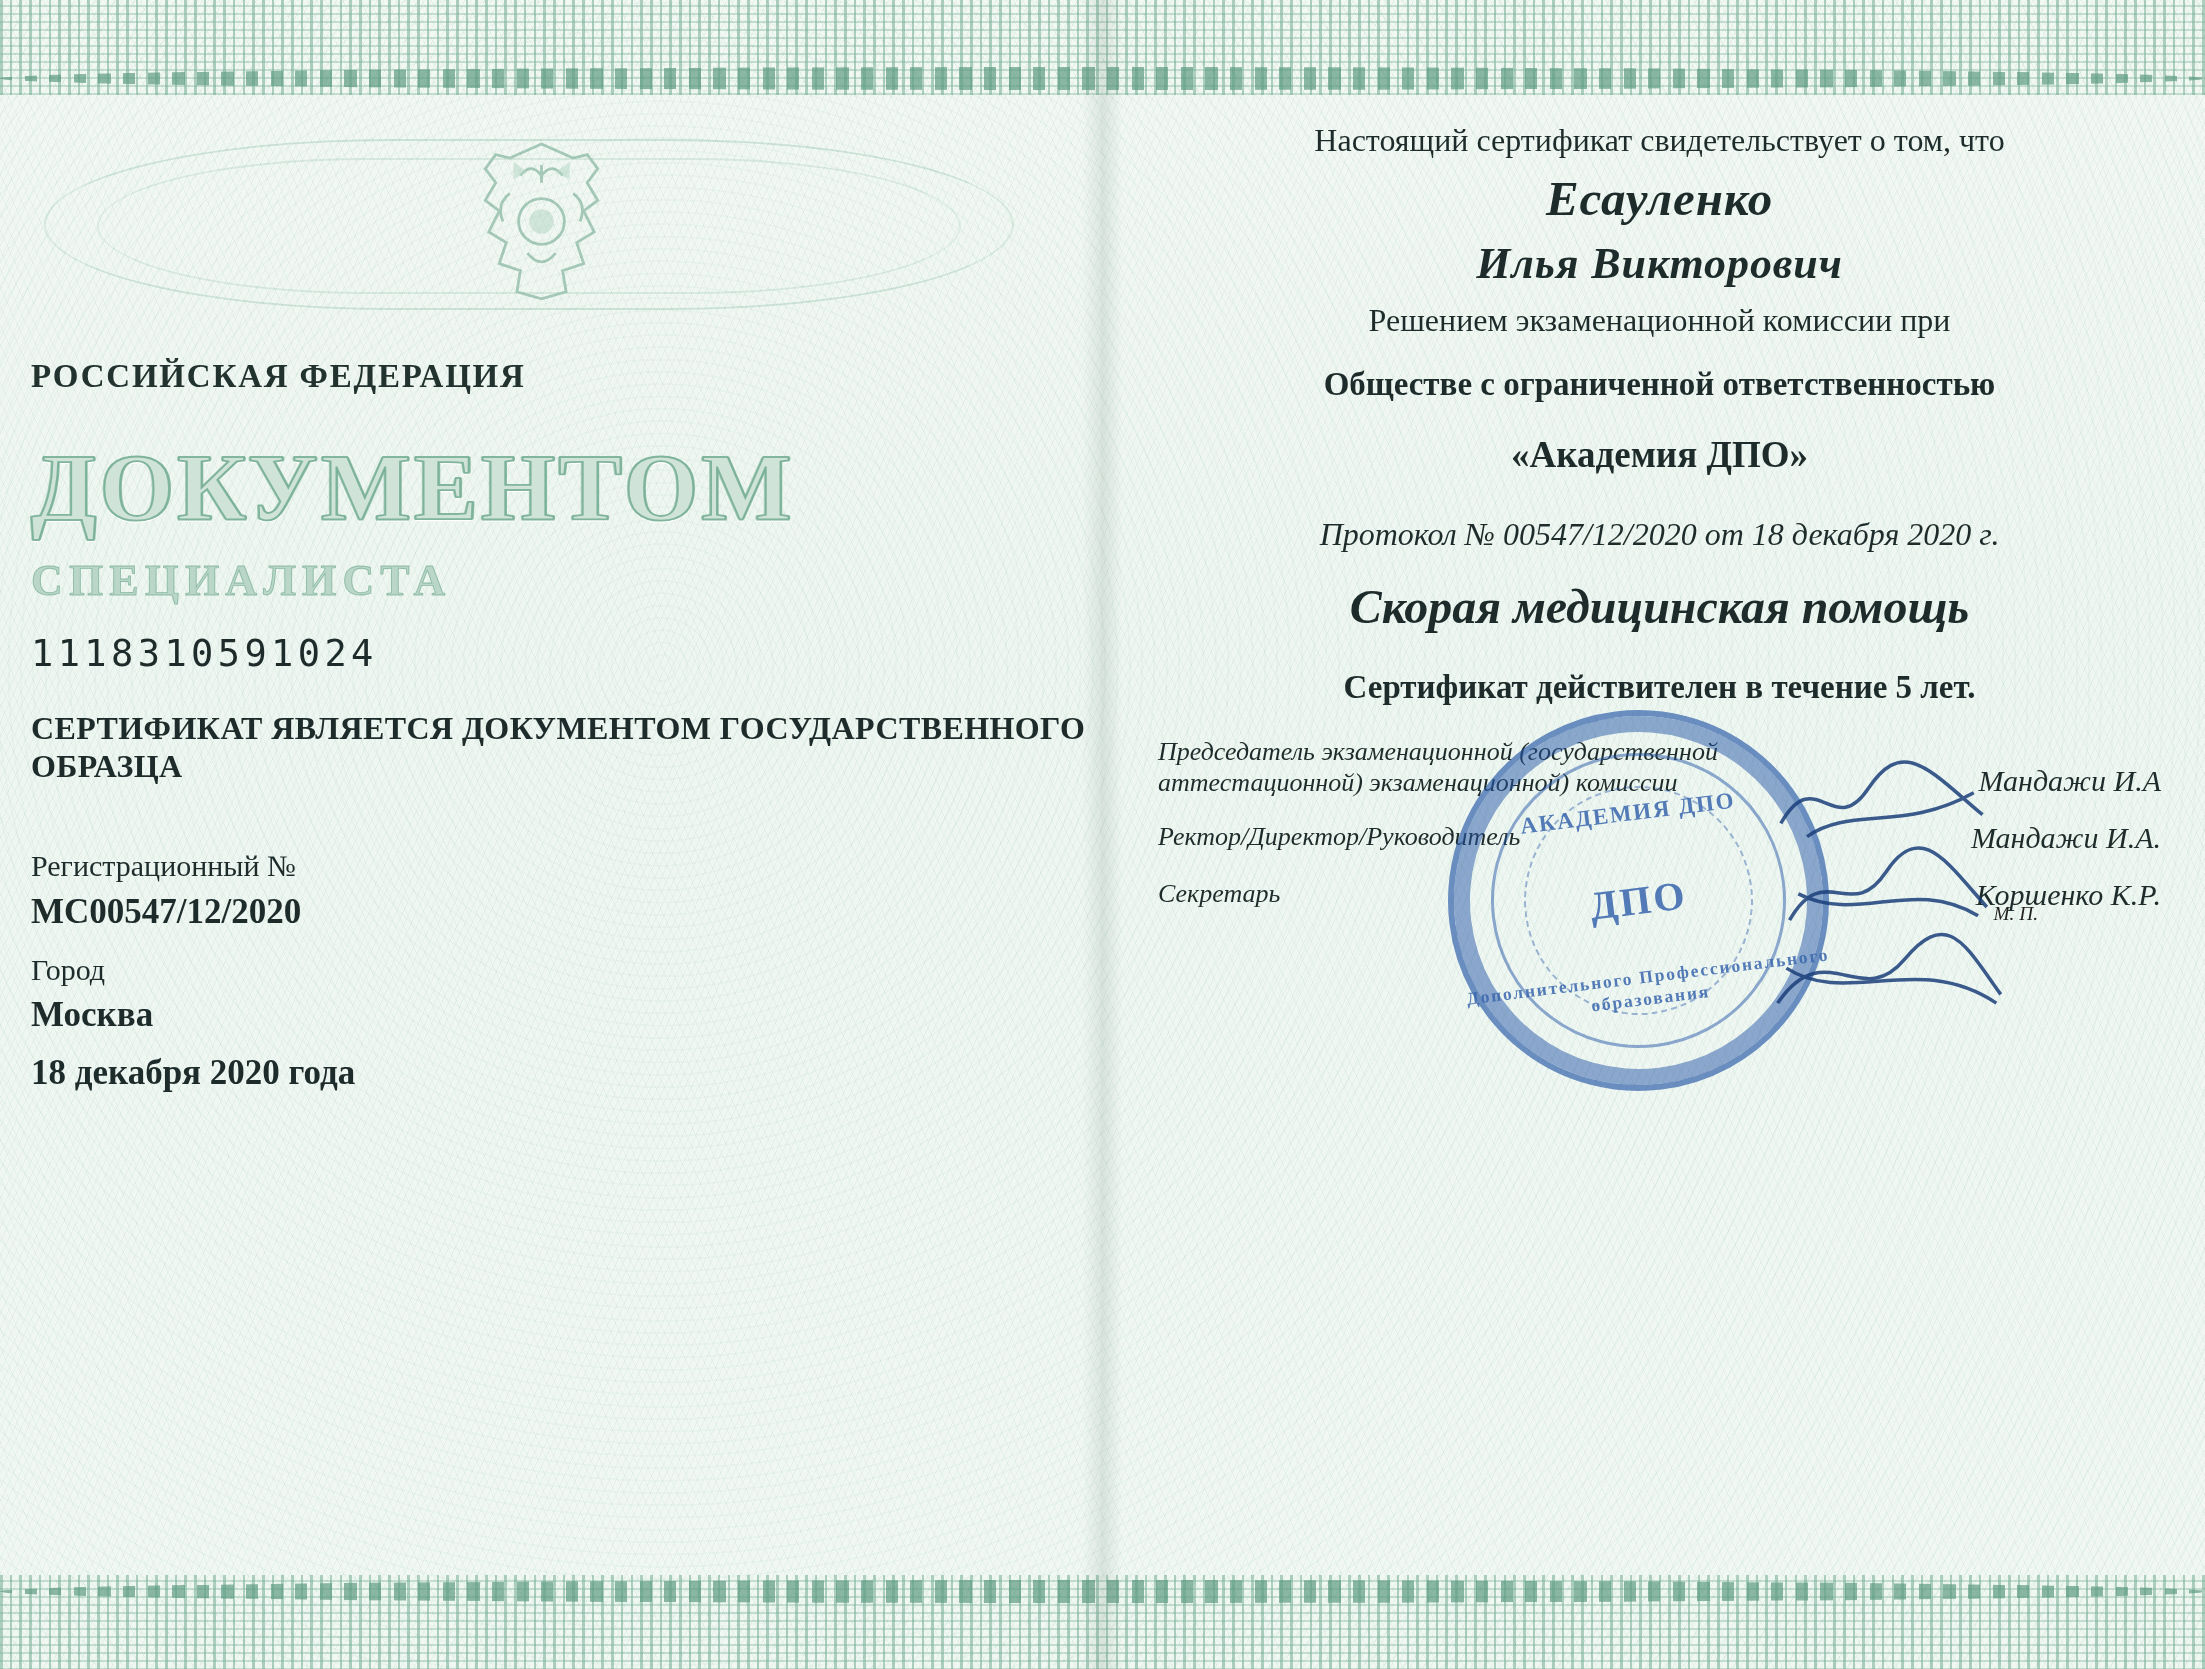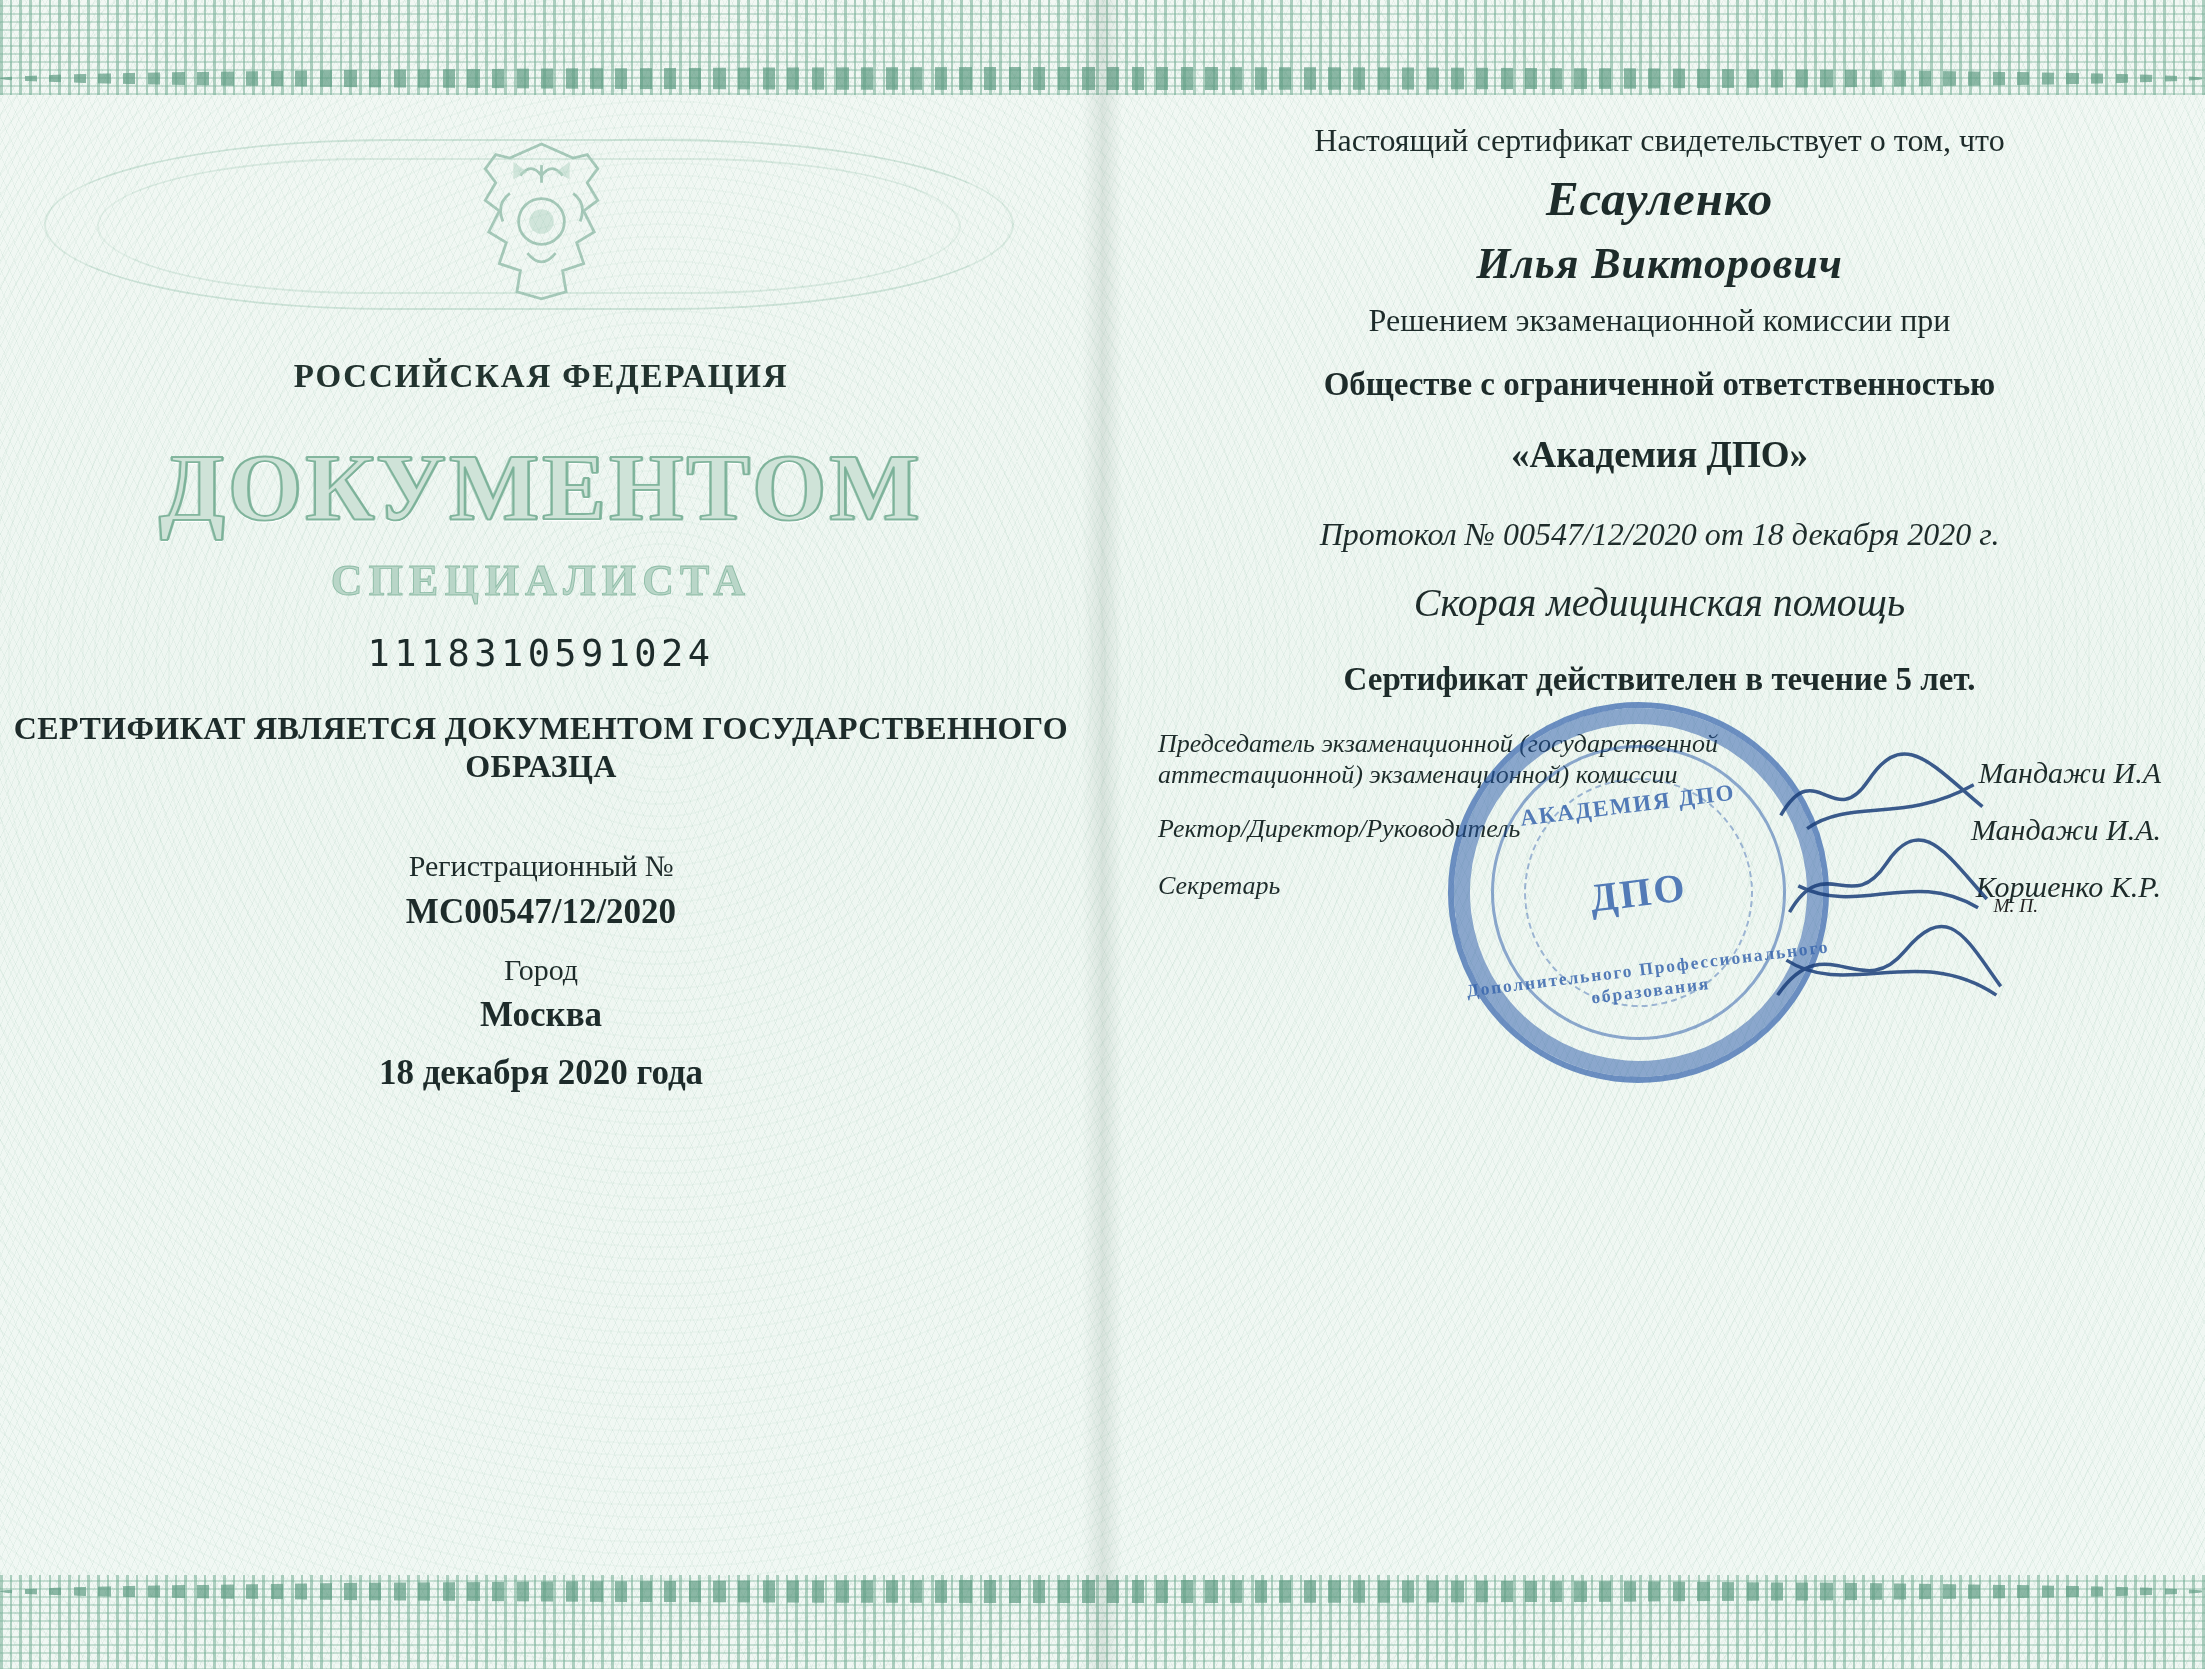--- a/index.html
+++ b/index.html
@@ -123,21 +123,22 @@
     display: flex;
     align-items: center;
     justify-content: center;
   }
 
   .left-content {
     position: absolute;
     top: 263px;
     left: 0;
     width: 1082px;
-    text-align: center;
+    text-align: left;
+    padding-left: 31px;
   }
 
   .rf-title {
     font-size: 33px;
     letter-spacing: 1.8px;
     font-weight: 700;
     color: #22332f;
     margin-bottom: 46px;
   }
 
@@ -255,22 +256,22 @@
     font-size: 32px;
     font-style: italic;
     margin-bottom: 26px;
   }
   .admitted {
     font-size: 30px;
     line-height: 1.25;
     margin-bottom: 24.6px;
   }
   .specialty {
-    font-size: 40px;
-    font-weight: 400;
+    font-size: 48px;
+    font-weight: 700;
     font-style: italic;
     margin-bottom: 35px;
     margin-top: 24px;
   }
   .validity {
     font-size: 33px;
     font-weight: 700;
     margin-bottom: 30px;
   }
 

